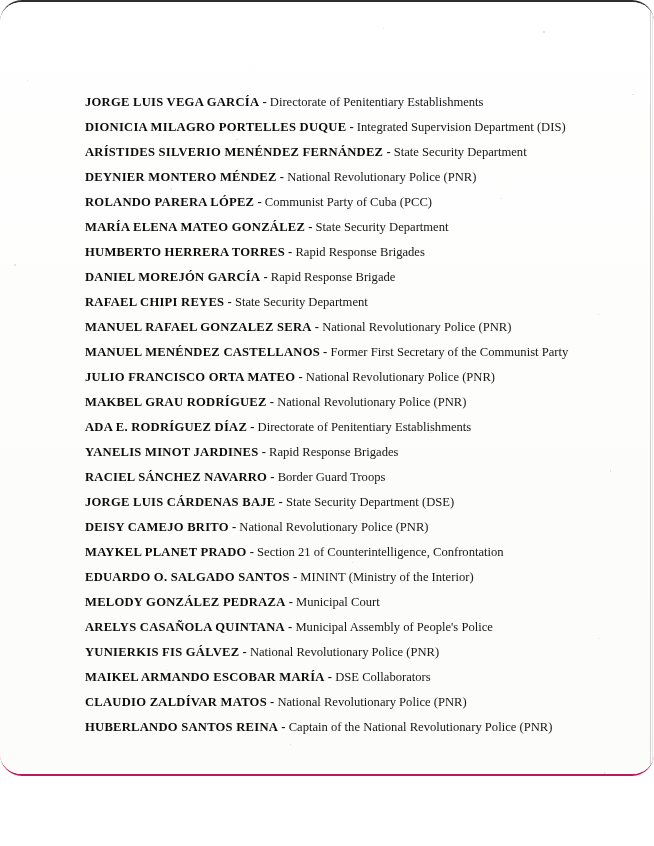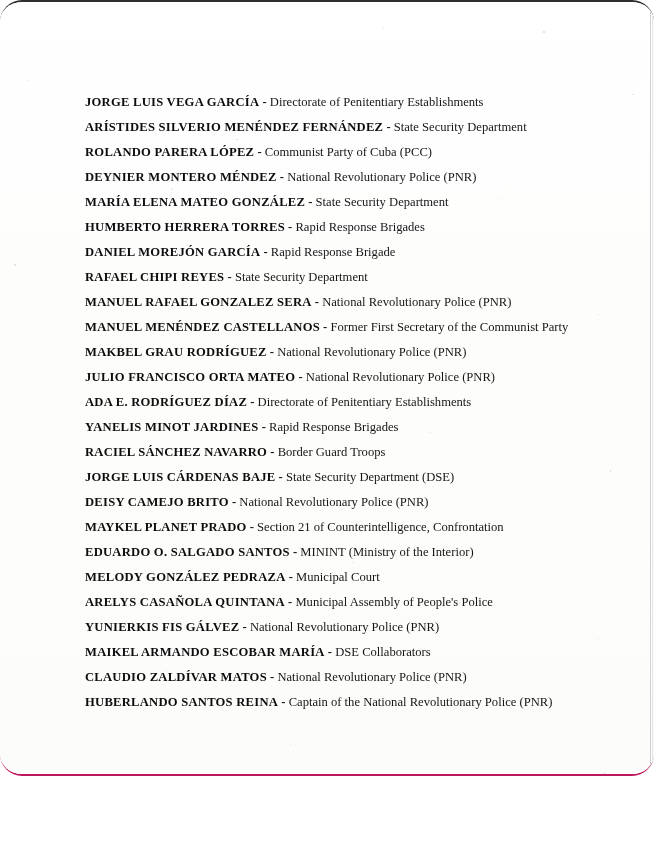--- a/index.html
+++ b/index.html
@@ -85,31 +85,32 @@
 </head>
 <body>
 
 <div id="page">
   <div class="paper-tint"></div>
   <div class="scan-line-right"></div>
   <div class="scan-line-right2"></div>
 
   <div id="entry-list">
       <div class="entry"><span class="entry-name">JORGE LUIS VEGA GARCÍA</span> <span class="entry-sep">-</span> <span class="entry-role">Directorate of Penitentiary Establishments</span></div>
+      <div class="entry"><span class="entry-name">DIONICIA MILAGRO PORTELLES DUQUE</span> <span class="entry-sep">-</span> <span class="entry-role">Integrated Supervision Department (DIS)</span></div>
       <div class="entry"><span class="entry-name">ARÍSTIDES SILVERIO MENÉNDEZ FERNÁNDEZ</span> <span class="entry-sep">-</span> <span class="entry-role">State Security Department</span></div>
+      <div class="entry"><span class="entry-name">DEYNIER MONTERO MÉNDEZ</span> <span class="entry-sep">-</span> <span class="entry-role">National Revolutionary Police (PNR)</span></div>
       <div class="entry"><span class="entry-name">ROLANDO PARERA LÓPEZ</span> <span class="entry-sep">-</span> <span class="entry-role">Communist Party of Cuba (PCC)</span></div>
-      <div class="entry"><span class="entry-name">DEYNIER MONTERO MÉNDEZ</span> <span class="entry-sep">-</span> <span class="entry-role">National Revolutionary Police (PNR)</span></div>
       <div class="entry"><span class="entry-name">MARÍA ELENA MATEO GONZÁLEZ</span> <span class="entry-sep">-</span> <span class="entry-role">State Security Department</span></div>
       <div class="entry"><span class="entry-name">HUMBERTO HERRERA TORRES</span> <span class="entry-sep">-</span> <span class="entry-role">Rapid Response Brigades</span></div>
       <div class="entry"><span class="entry-name">DANIEL MOREJÓN GARCÍA</span> <span class="entry-sep">-</span> <span class="entry-role">Rapid Response Brigade</span></div>
       <div class="entry"><span class="entry-name">RAFAEL CHIPI REYES</span> <span class="entry-sep">-</span> <span class="entry-role">State Security Department</span></div>
       <div class="entry"><span class="entry-name">MANUEL RAFAEL GONZALEZ SERA</span> <span class="entry-sep">-</span> <span class="entry-role">National Revolutionary Police (PNR)</span></div>
       <div class="entry"><span class="entry-name">MANUEL MENÉNDEZ CASTELLANOS</span> <span class="entry-sep">-</span> <span class="entry-role">Former First Secretary of the Communist Party</span></div>
+      <div class="entry"><span class="entry-name">JULIO FRANCISCO ORTA MATEO</span> <span class="entry-sep">-</span> <span class="entry-role">National Revolutionary Police (PNR)</span></div>
       <div class="entry"><span class="entry-name">MAKBEL GRAU RODRÍGUEZ</span> <span class="entry-sep">-</span> <span class="entry-role">National Revolutionary Police (PNR)</span></div>
-      <div class="entry"><span class="entry-name">JULIO FRANCISCO ORTA MATEO</span> <span class="entry-sep">-</span> <span class="entry-role">National Revolutionary Police (PNR)</span></div>
       <div class="entry"><span class="entry-name">ADA E. RODRÍGUEZ DÍAZ</span> <span class="entry-sep">-</span> <span class="entry-role">Directorate of Penitentiary Establishments</span></div>
       <div class="entry"><span class="entry-name">YANELIS MINOT JARDINES</span> <span class="entry-sep">-</span> <span class="entry-role">Rapid Response Brigades</span></div>
       <div class="entry"><span class="entry-name">RACIEL SÁNCHEZ NAVARRO</span> <span class="entry-sep">-</span> <span class="entry-role">Border Guard Troops</span></div>
       <div class="entry"><span class="entry-name">JORGE LUIS CÁRDENAS BAJE</span> <span class="entry-sep">-</span> <span class="entry-role">State Security Department (DSE)</span></div>
       <div class="entry"><span class="entry-name">DEISY CAMEJO BRITO</span> <span class="entry-sep">-</span> <span class="entry-role">National Revolutionary Police (PNR)</span></div>
       <div class="entry"><span class="entry-name">MAYKEL PLANET PRADO</span> <span class="entry-sep">-</span> <span class="entry-role">Section 21 of Counterintelligence, Confrontation</span></div>
       <div class="entry"><span class="entry-name">EDUARDO O. SALGADO SANTOS</span> <span class="entry-sep">-</span> <span class="entry-role">MININT (Ministry of the Interior)</span></div>
       <div class="entry"><span class="entry-name">MELODY GONZÁLEZ PEDRAZA</span> <span class="entry-sep">-</span> <span class="entry-role">Municipal Court</span></div>
       <div class="entry"><span class="entry-name">ARELYS CASAÑOLA QUINTANA</span> <span class="entry-sep">-</span> <span class="entry-role">Municipal Assembly of People's Police</span></div>
       <div class="entry"><span class="entry-name">YUNIERKIS FIS GÁLVEZ</span> <span class="entry-sep">-</span> <span class="entry-role">National Revolutionary Police (PNR)</span></div>

